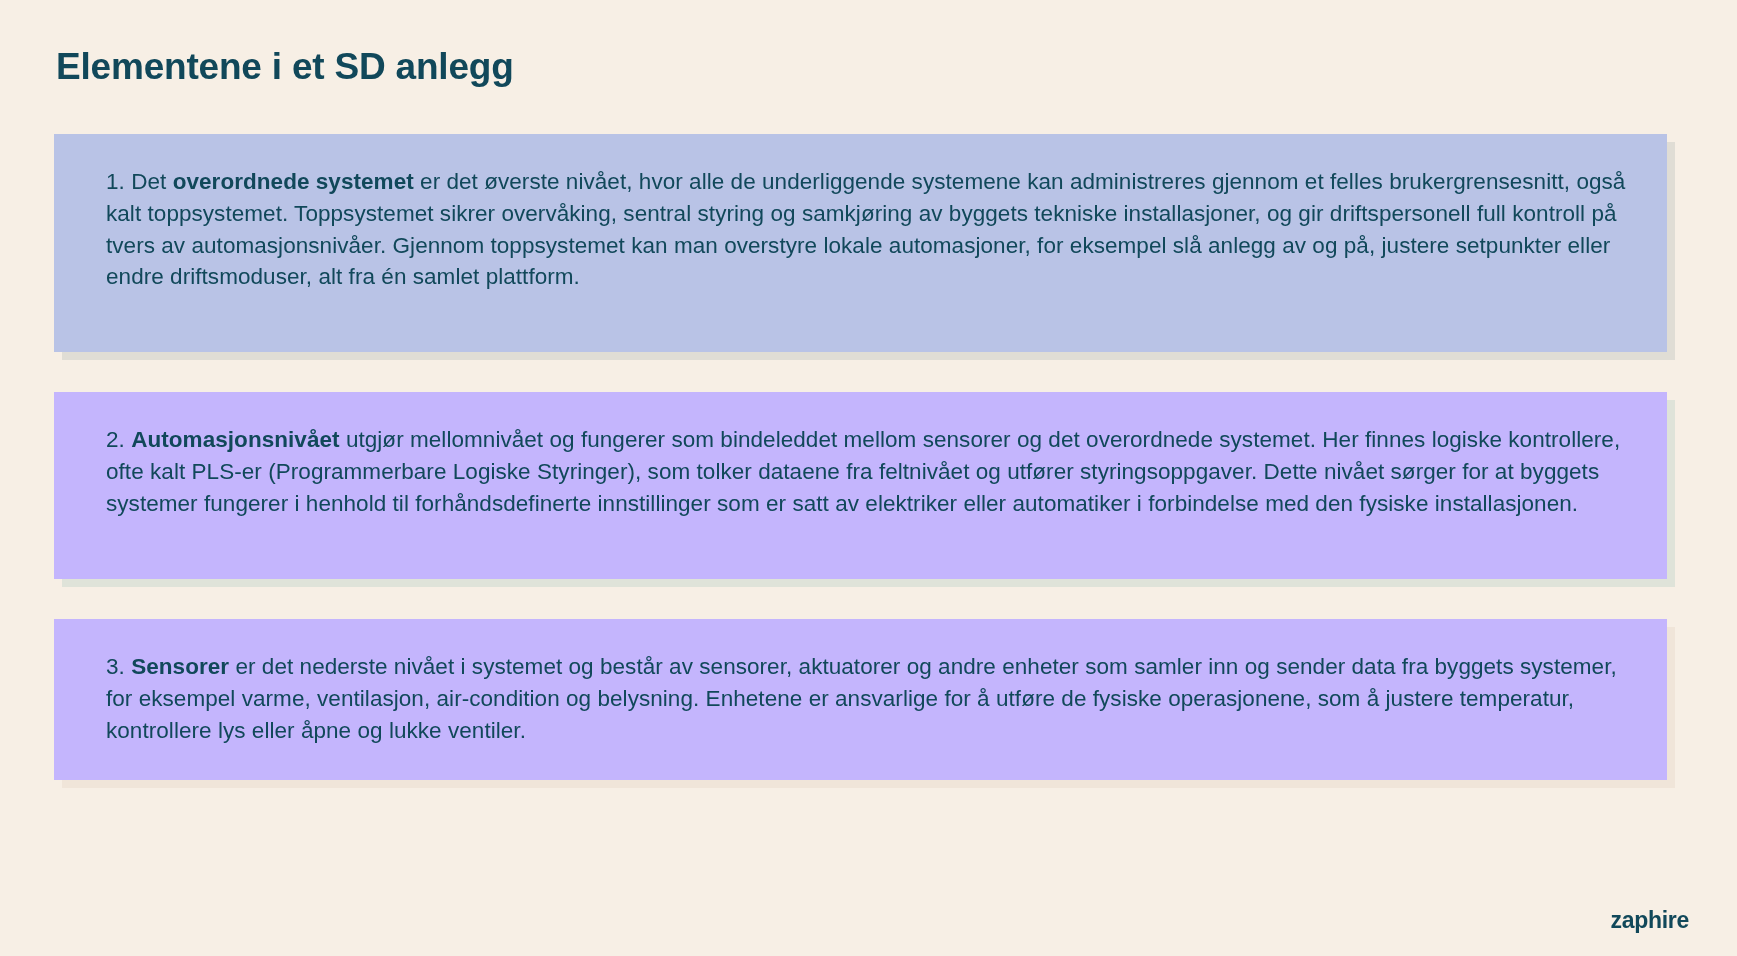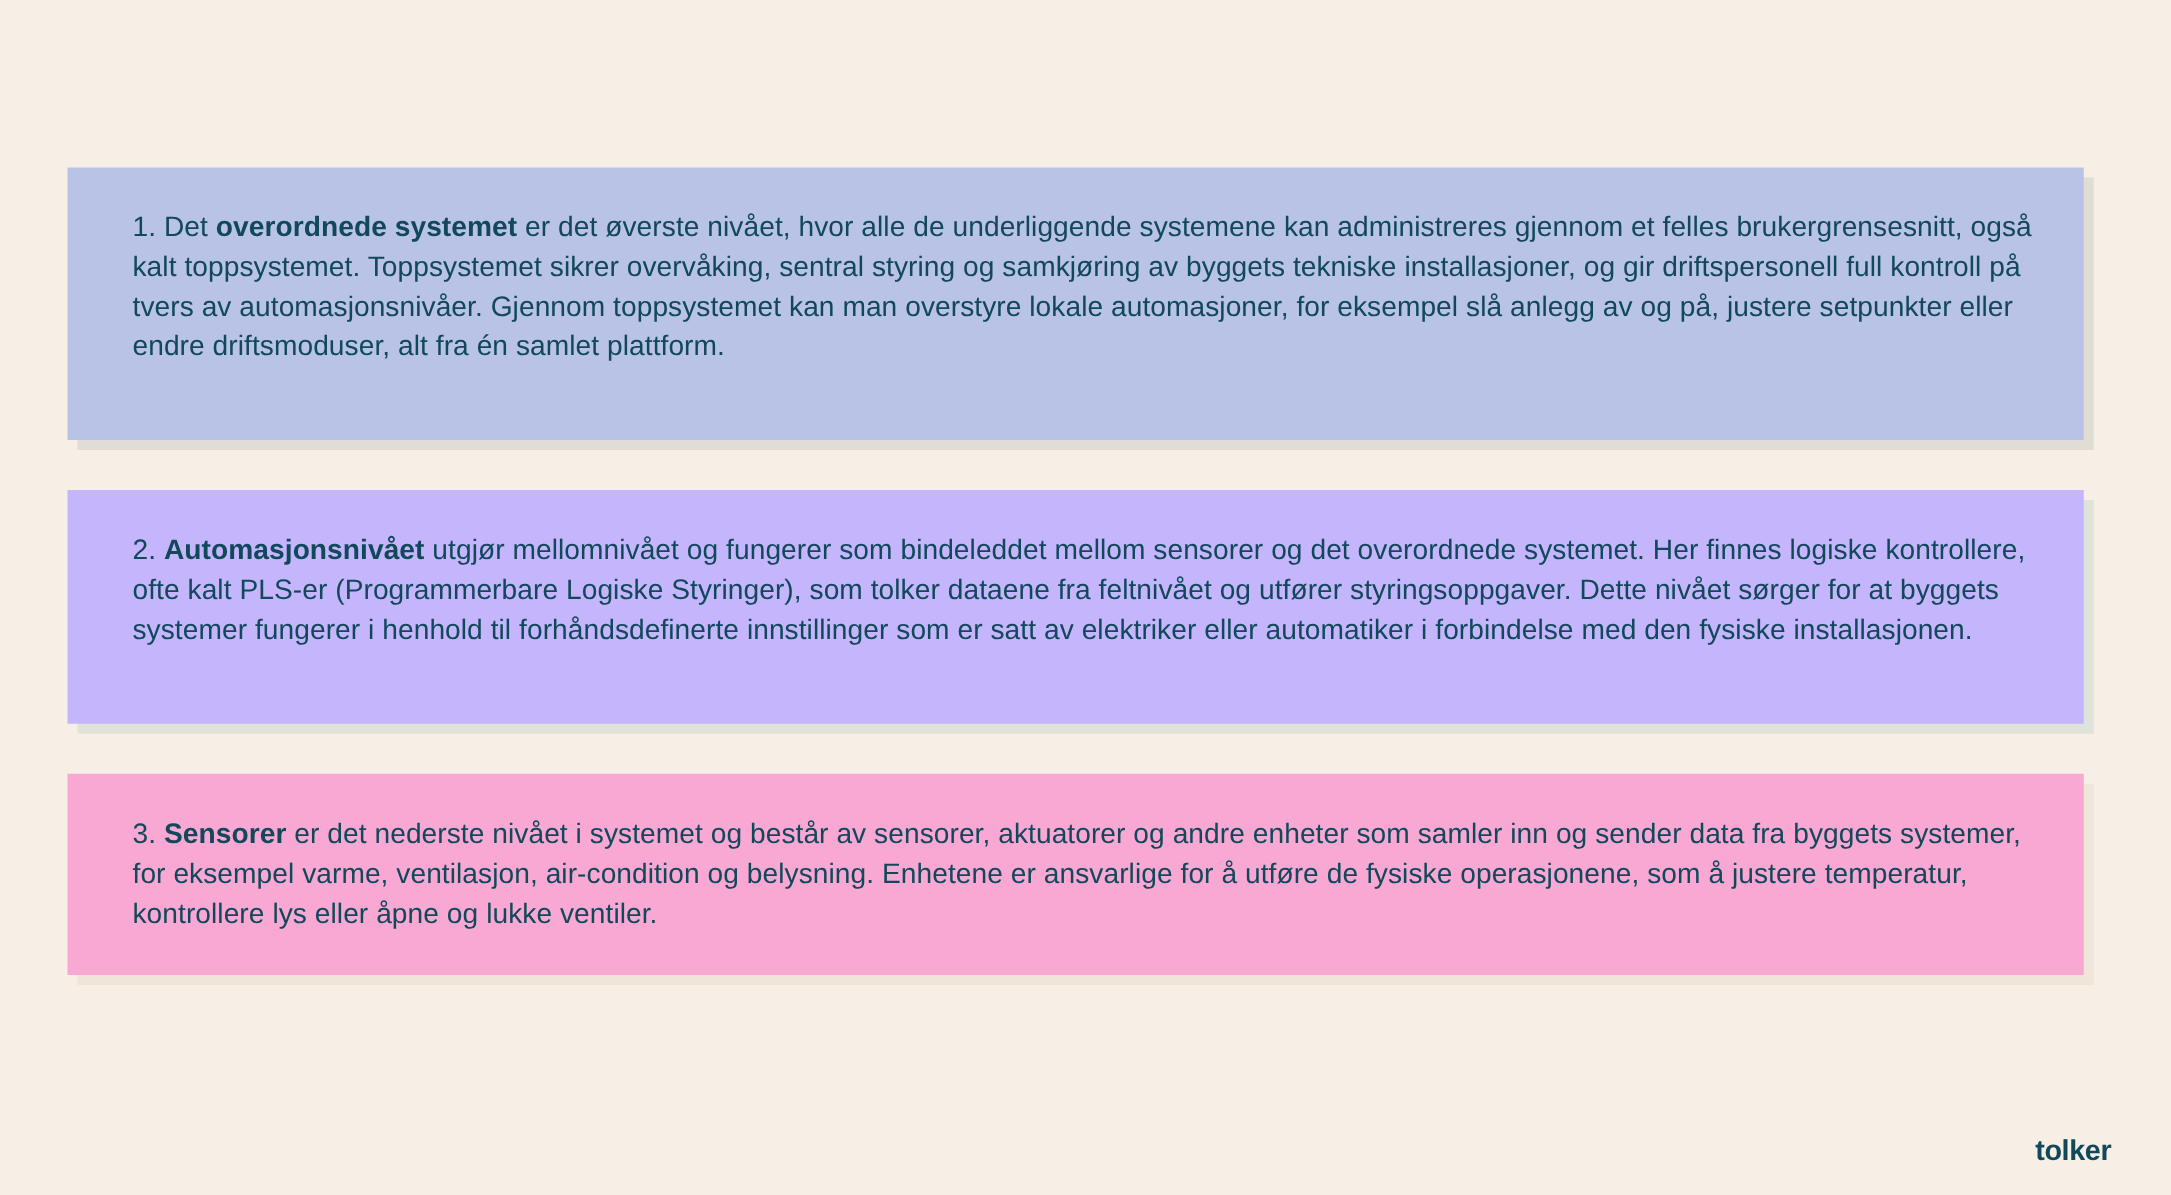--- a/index.html
+++ b/index.html
@@ -74,53 +74,54 @@
     box-shadow: 8px 8px 0 0 rgba(206, 205, 200, 0.55);
   }
 
   .card--green {
     background: #c4b5fd;
     min-height: 187px;
     box-shadow: 8px 8px 0 0 rgba(206, 219, 208, 0.6);
   }
 
   .card--orange {
-    background: #f9a8d4;
+    background: #c4b5fd;
     min-height: 156px;
     box-shadow: 8px 8px 0 0 rgba(235, 221, 208, 0.6);
   }
 
   .brand {
     position: absolute;
     right: 48px;
     bottom: 22px;
     font-size: 23px;
     line-height: 28px;
     font-weight: 700;
     letter-spacing: -0.3px;
     color: #11485a;
   }
 </style>
 </head>
 <body>
 
 <div class="page">
 
+  <h1 class="page-title">Elementene i et SD anlegg</h1>
 
   <div class="cards">
 
     <div class="card card--blue">
       <p><span>1.</span><span> </span><span>Det </span><b>overordnede systemet</b><span> er det øverste nivået, hvor alle de underliggende systemene kan administreres gjennom et felles brukergrensesnitt, også kalt toppsystemet. Toppsystemet sikrer overvåking, sentral styring og samkjøring av byggets tekniske installasjoner, og gir driftspersonell full kontroll på tvers av automasjonsnivåer. Gjennom toppsystemet kan man overstyre lokale automasjoner, for eksempel slå anlegg av og på, justere setpunkter eller endre driftsmoduser, alt fra én samlet plattform.</span></p>
     </div>
 
     <div class="card card--green">
       <p><span>2.</span><span> </span><span></span><b>Automasjonsnivået</b><span> utgjør mellomnivået og fungerer som bindeleddet mellom sensorer og det overordnede systemet. Her finnes logiske kontrollere, ofte kalt PLS-er (Programmerbare Logiske Styringer), som tolker dataene fra feltnivået og utfører styringsoppgaver. Dette nivået sørger for at byggets systemer fungerer i henhold til forhåndsdefinerte innstillinger som er satt av elektriker eller automatiker i forbindelse med den fysiske installasjonen.</span></p>
     </div>
 
     <div class="card card--orange">
       <p><span>3.</span><span> </span><span></span><b>Sensorer</b><span> er det nederste nivået i systemet og består av sensorer, aktuatorer og andre enheter som samler inn og sender data fra byggets systemer, for eksempel varme, ventilasjon, air-condition og belysning. Enhetene er ansvarlige for å utføre de fysiske operasjonene, som å justere temperatur, kontrollere lys eller åpne og lukke ventiler.</span></p>
     </div>
 
   </div>
 
-  <div class="brand">tolker</div>
+  <div class="brand">zaphire</div>
 
 </div>
 
 </body></html>

